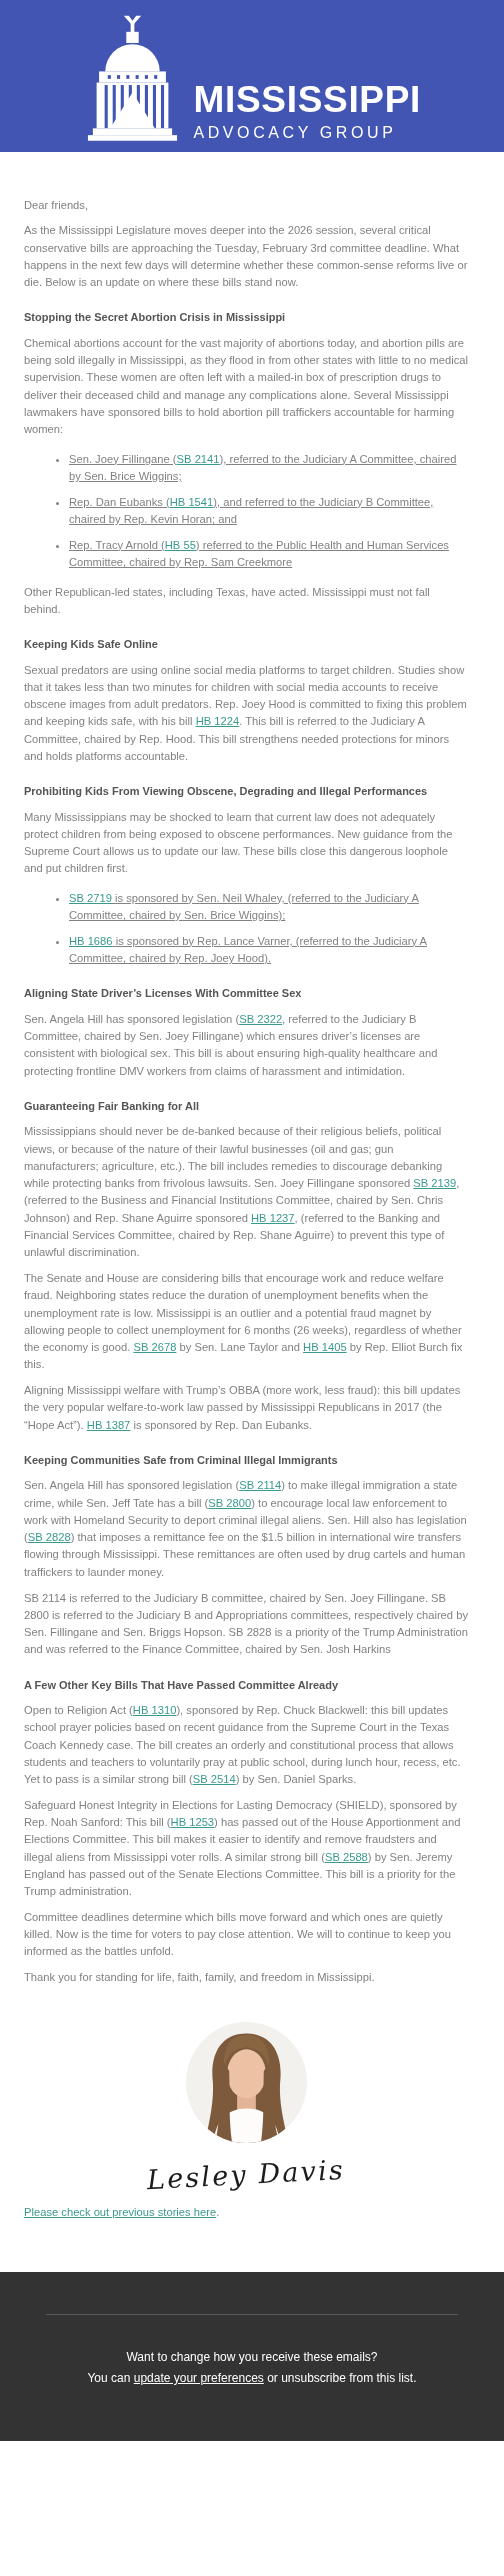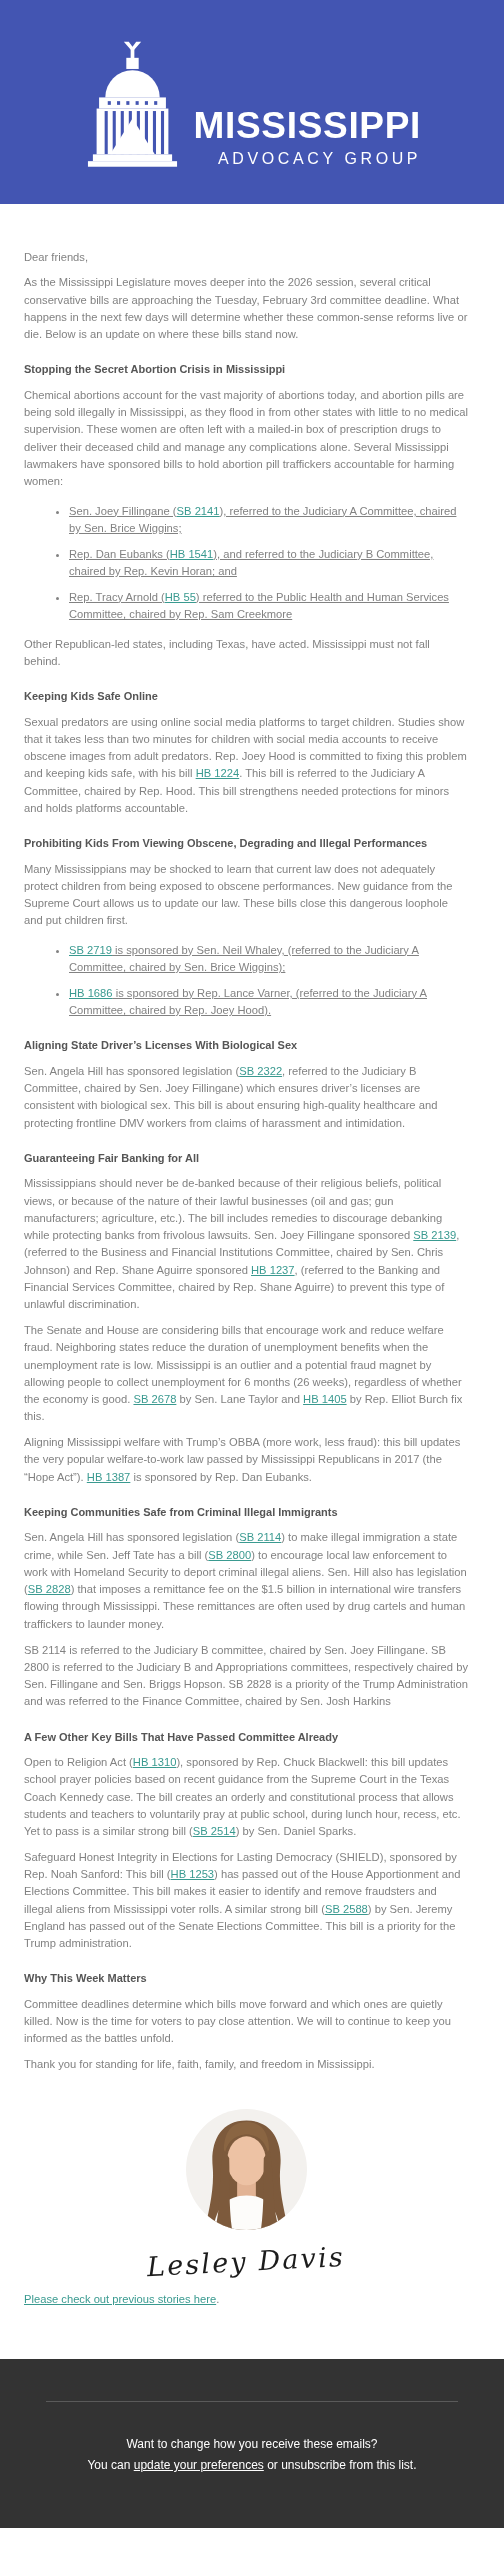--- a/index.html
+++ b/index.html
@@ -14,25 +14,24 @@
   html,body{margin:0;padding:0;background:#ffffff;}
   body{
     width:504px;
     font-family:"Liberation Sans", sans-serif;
     color:var(--body-text);
   }
   .email{width:504px;}
 
   
   .header{
-    height:204px;
+    height:152px;
     background:var(--header-bg);
     display:flex;align-items:center;justify-content:center;
     overflow:hidden;
-    text-align:right;
   }
   .logo{display:flex;align-items:flex-end;gap:11.5px;margin-top:2.9px;}
   .logo-icon svg{display:block;}
   .logo-text{display:flex;flex-direction:column;color:#ffffff;padding-bottom:4.3px;}
   .logo-title{font-size:37px;font-weight:700;letter-spacing:0.7px;line-height:1.05;}
   .logo-subtitle{font-size:16px;font-weight:400;letter-spacing:3.6px;line-height:1.2;margin-top:3.6px;}
 
   
   .content{
     padding:36px 36px 42px 24px;
@@ -142,33 +141,32 @@
         </ul>
         <p>Other Republican-led states, including Texas, have acted. Mississippi must not fall behind.</p>
         <h3>Keeping Kids Safe Online</h3>
         <p>Sexual predators are using online social media platforms to target children. Studies show that it takes less than two minutes for children with social media accounts to receive obscene images from adult predators. Rep. Joey Hood is committed to fixing this problem and keeping kids safe, with his bill <a class="link" href="#">HB 1224</a>. This bill is referred to the Judiciary A Committee, chaired by Rep. Hood. This bill strengthens needed protections for minors and holds platforms accountable.</p>
         <h3>Prohibiting Kids From Viewing Obscene, Degrading and Illegal Performances</h3>
         <p>Many Mississippians may be shocked to learn that current law does not adequately protect children from being exposed to obscene performances. New guidance from the Supreme Court allows us to update our law. These bills close this dangerous loophole and put children first.</p>
         <ul>
           <li><a class="link" href="#">SB 2719</a> is sponsored by Sen. Neil Whaley, (referred to the Judiciary A Committee, chaired by Sen. Brice Wiggins);</li>
           <li><a class="link" href="#">HB 1686</a> is sponsored by Rep. Lance Varner, (referred to the Judiciary A Committee, chaired by Rep. Joey Hood).</li>
         </ul>
-        <h3>Aligning State Driver’s Licenses With Biological Sex</h3>
+        <h3>Aligning State Driver’s Licenses With Committee Sex</h3>
         <p>Sen. Angela Hill has sponsored legislation (<a class="link" href="#">SB 2322</a>, referred to the Judiciary B Committee, chaired by Sen. Joey Fillingane) which ensures driver’s licenses are consistent with biological sex. This bill is about ensuring high-quality healthcare and protecting frontline DMV workers from claims of harassment and intimidation.</p>
         <h3>Guaranteeing Fair Banking for All</h3>
         <p>Mississippians should never be de-banked because of their religious beliefs, political views, or because of the nature of their lawful businesses (oil and gas; gun manufacturers; agriculture, etc.). The bill includes remedies to discourage debanking while protecting banks from frivolous lawsuits. Sen. Joey Fillingane sponsored <a class="link" href="#">SB 2139</a>, (referred to the Business and Financial Institutions Committee, chaired by Sen. Chris Johnson) and Rep. Shane Aguirre sponsored <a class="link" href="#">HB 1237</a>, (referred to the Banking and Financial Services Committee, chaired by Rep. Shane Aguirre) to prevent this type of unlawful discrimination.</p>
         <p>The Senate and House are considering bills that encourage work and reduce welfare fraud. Neighboring states reduce the duration of unemployment benefits when the unemployment rate is low. Mississippi is an outlier and a potential fraud magnet by allowing people to collect unemployment for 6 months (26 weeks), regardless of whether the economy is good. <a class="link" href="#">SB 2678</a> by Sen. Lane Taylor and <a class="link" href="#">HB 1405</a> by Rep. Elliot Burch fix this.</p>
         <p>Aligning Mississippi welfare with Trump’s OBBA (more work, less fraud): this bill updates the very popular welfare-to-work law passed by Mississippi Republicans in 2017 (the “Hope Act”). <a class="link" href="#">HB 1387</a> is sponsored by Rep. Dan Eubanks.</p>
         <h3>Keeping Communities Safe from Criminal Illegal Immigrants</h3>
         <p>Sen. Angela Hill has sponsored legislation (<a class="link" href="#">SB 2114</a>) to make illegal immigration a state crime, while Sen. Jeff Tate has a bill (<a class="link" href="#">SB 2800</a>) to encourage local law enforcement to work with Homeland Security to deport criminal illegal aliens. Sen. Hill also has legislation (<a class="link" href="#">SB 2828</a>) that imposes a remittance fee on the $1.5 billion in international wire transfers flowing through Mississippi. These remittances are often used by drug cartels and human traffickers to launder money.</p>
         <p>SB 2114 is referred to the Judiciary B committee, chaired by Sen. Joey Fillingane. SB 2800 is referred to the Judiciary B and Appropriations committees, respectively chaired by Sen. Fillingane and Sen. Briggs Hopson. SB 2828 is a priority of the Trump Administration and was referred to the Finance Committee, chaired by Sen. Josh Harkins</p>
         <h3>A Few Other Key Bills That Have Passed Committee Already</h3>
         <p>Open to Religion Act (<a class="link" href="#">HB 1310</a>), sponsored by Rep. Chuck Blackwell: this bill updates school prayer policies based on recent guidance from the Supreme Court in the Texas Coach Kennedy case. The bill creates an orderly and constitutional process that allows students and teachers to voluntarily pray at public school, during lunch hour, recess, etc. Yet to pass is a similar strong bill (<a class="link" href="#">SB 2514</a>) by Sen. Daniel Sparks.</p>
         <p>Safeguard Honest Integrity in Elections for Lasting Democracy (SHIELD), sponsored by Rep. Noah Sanford: This bill (<a class="link" href="#">HB 1253</a>) has passed out of the House Apportionment and Elections Committee. This bill makes it easier to identify and remove fraudsters and illegal aliens from Mississippi voter rolls. A similar strong bill (<a class="link" href="#">SB 2588</a>) by Sen. Jeremy England has passed out of the Senate Elections Committee. This bill is a priority for the Trump administration.</p>
-        <h3>Why This Week Matters</h3>
         <p>Committee deadlines determine which bills move forward and which ones are quietly killed. Now is the time for voters to pay close attention. We will to continue to keep you informed as the battles unfold.</p>
         <p>Thank you for standing for life, faith, family, and freedom in Mississippi.</p>
       </div>
 
     <div class="avatar-wrap">
       <svg width="121" height="121" viewBox="0 0 168 168" aria-hidden="true">
         <defs>
             <clipPath id="avc">
               <circle cx="84" cy="84" r="84"></circle>
             </clipPath>

